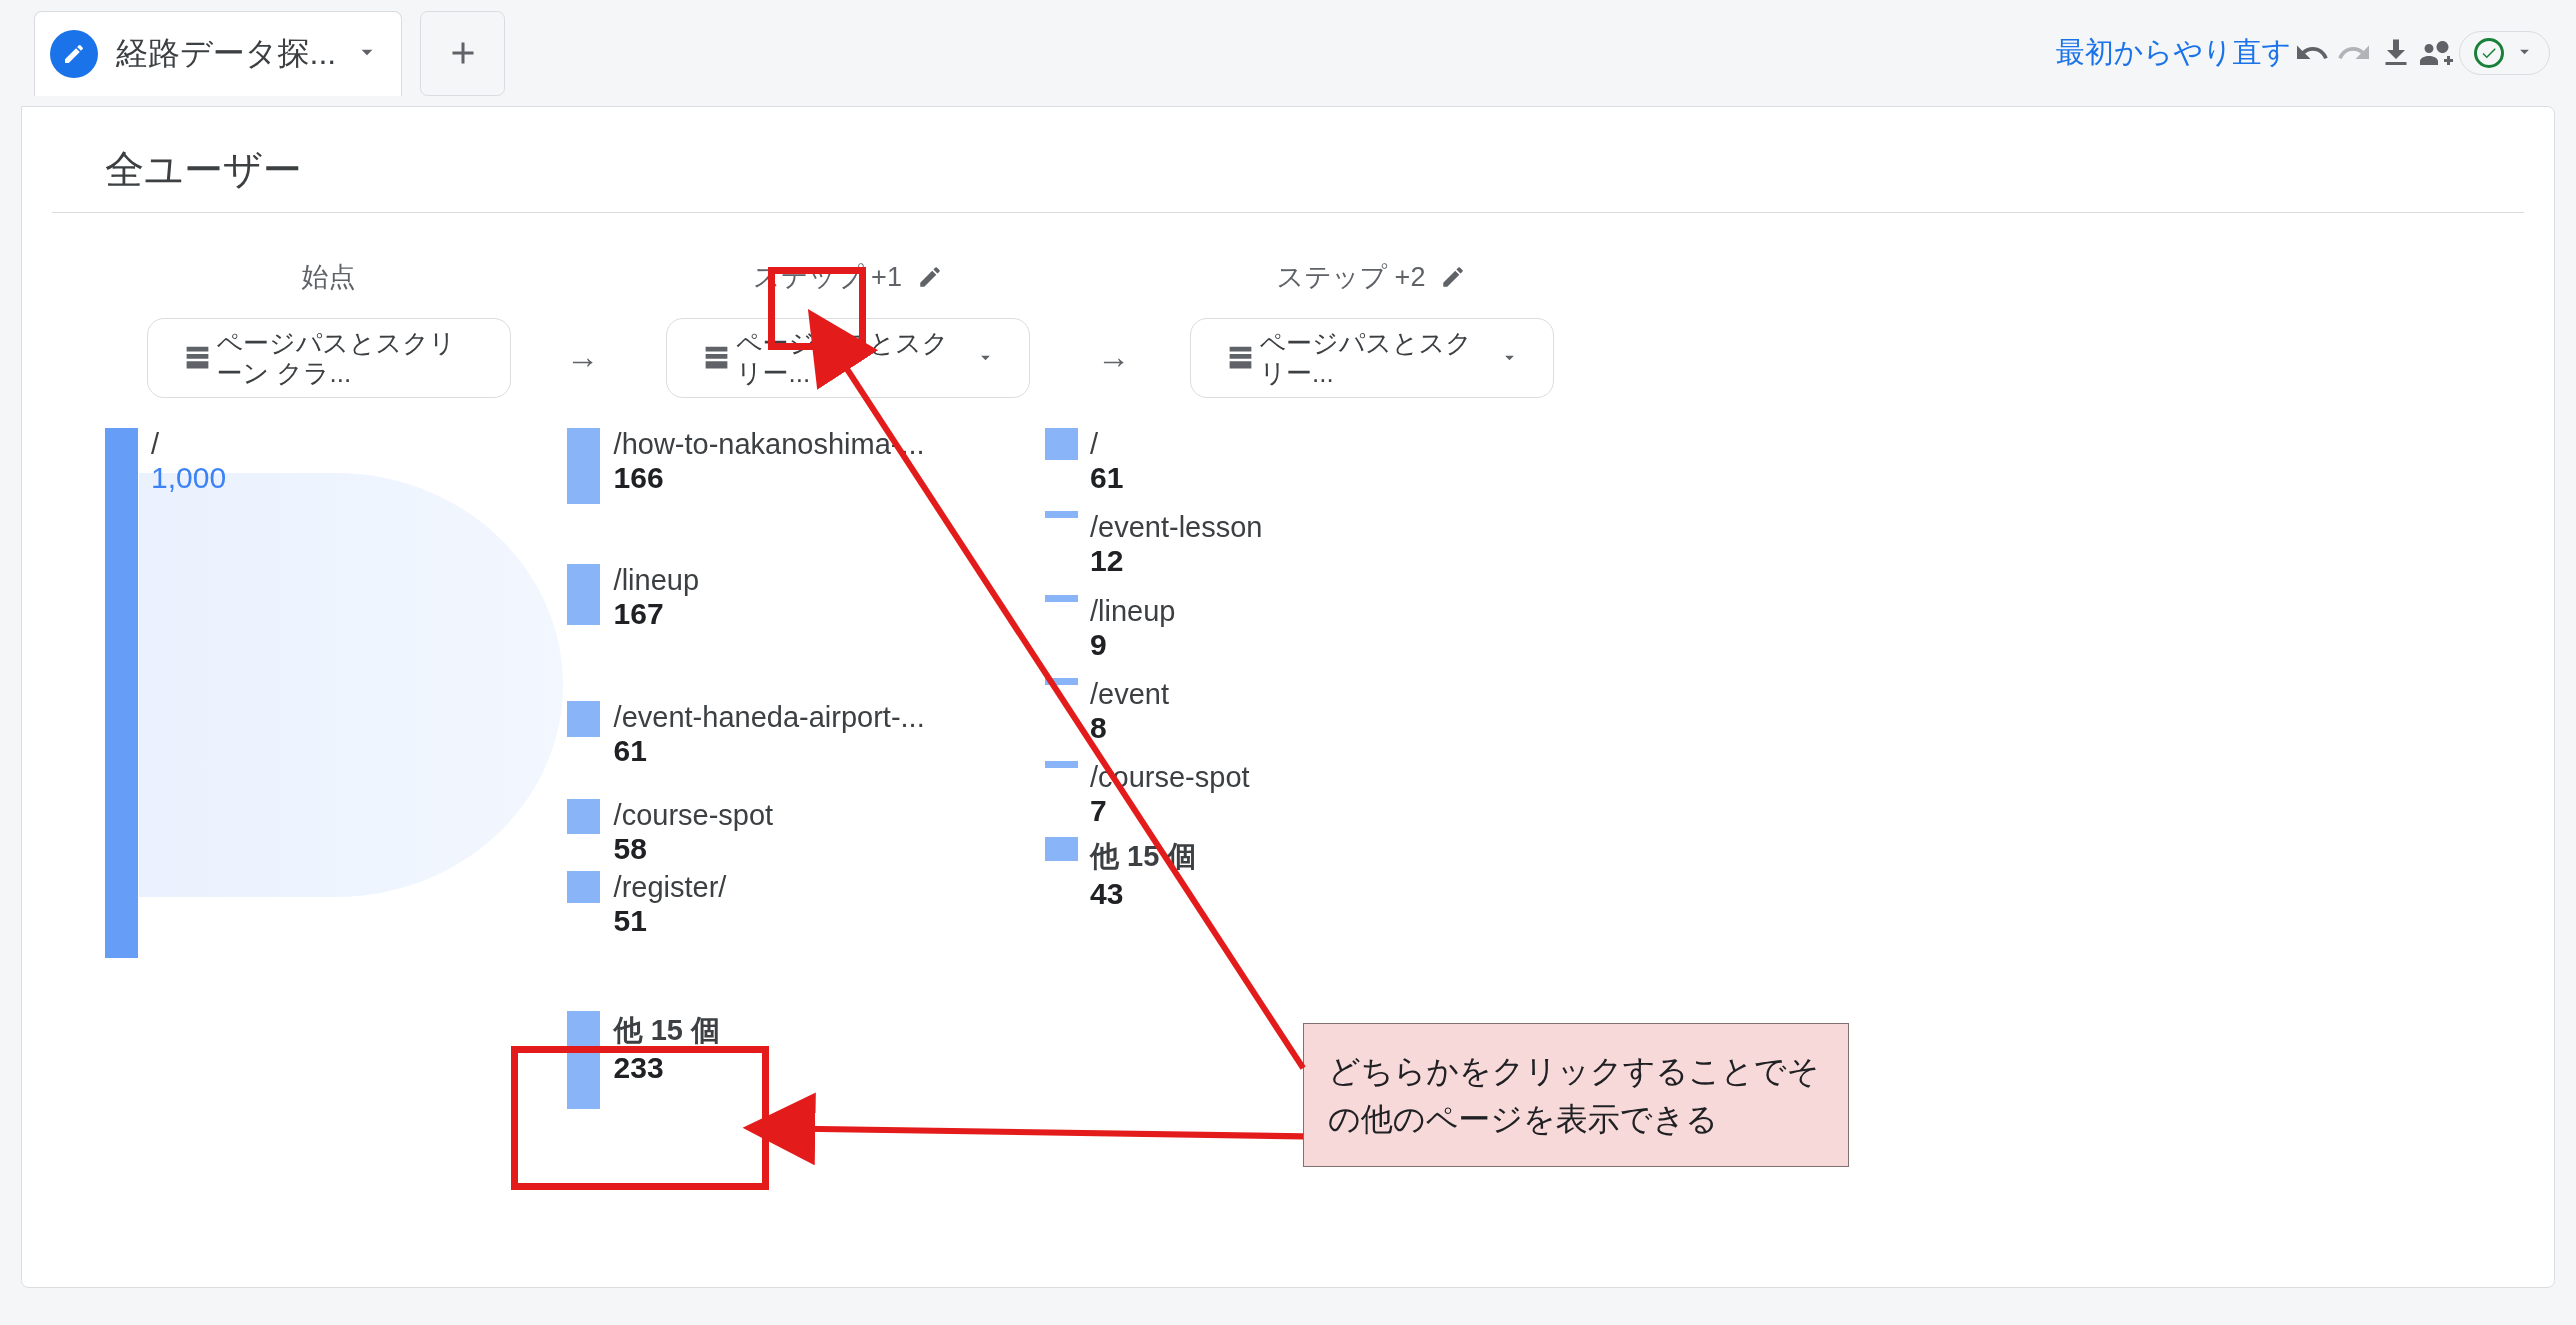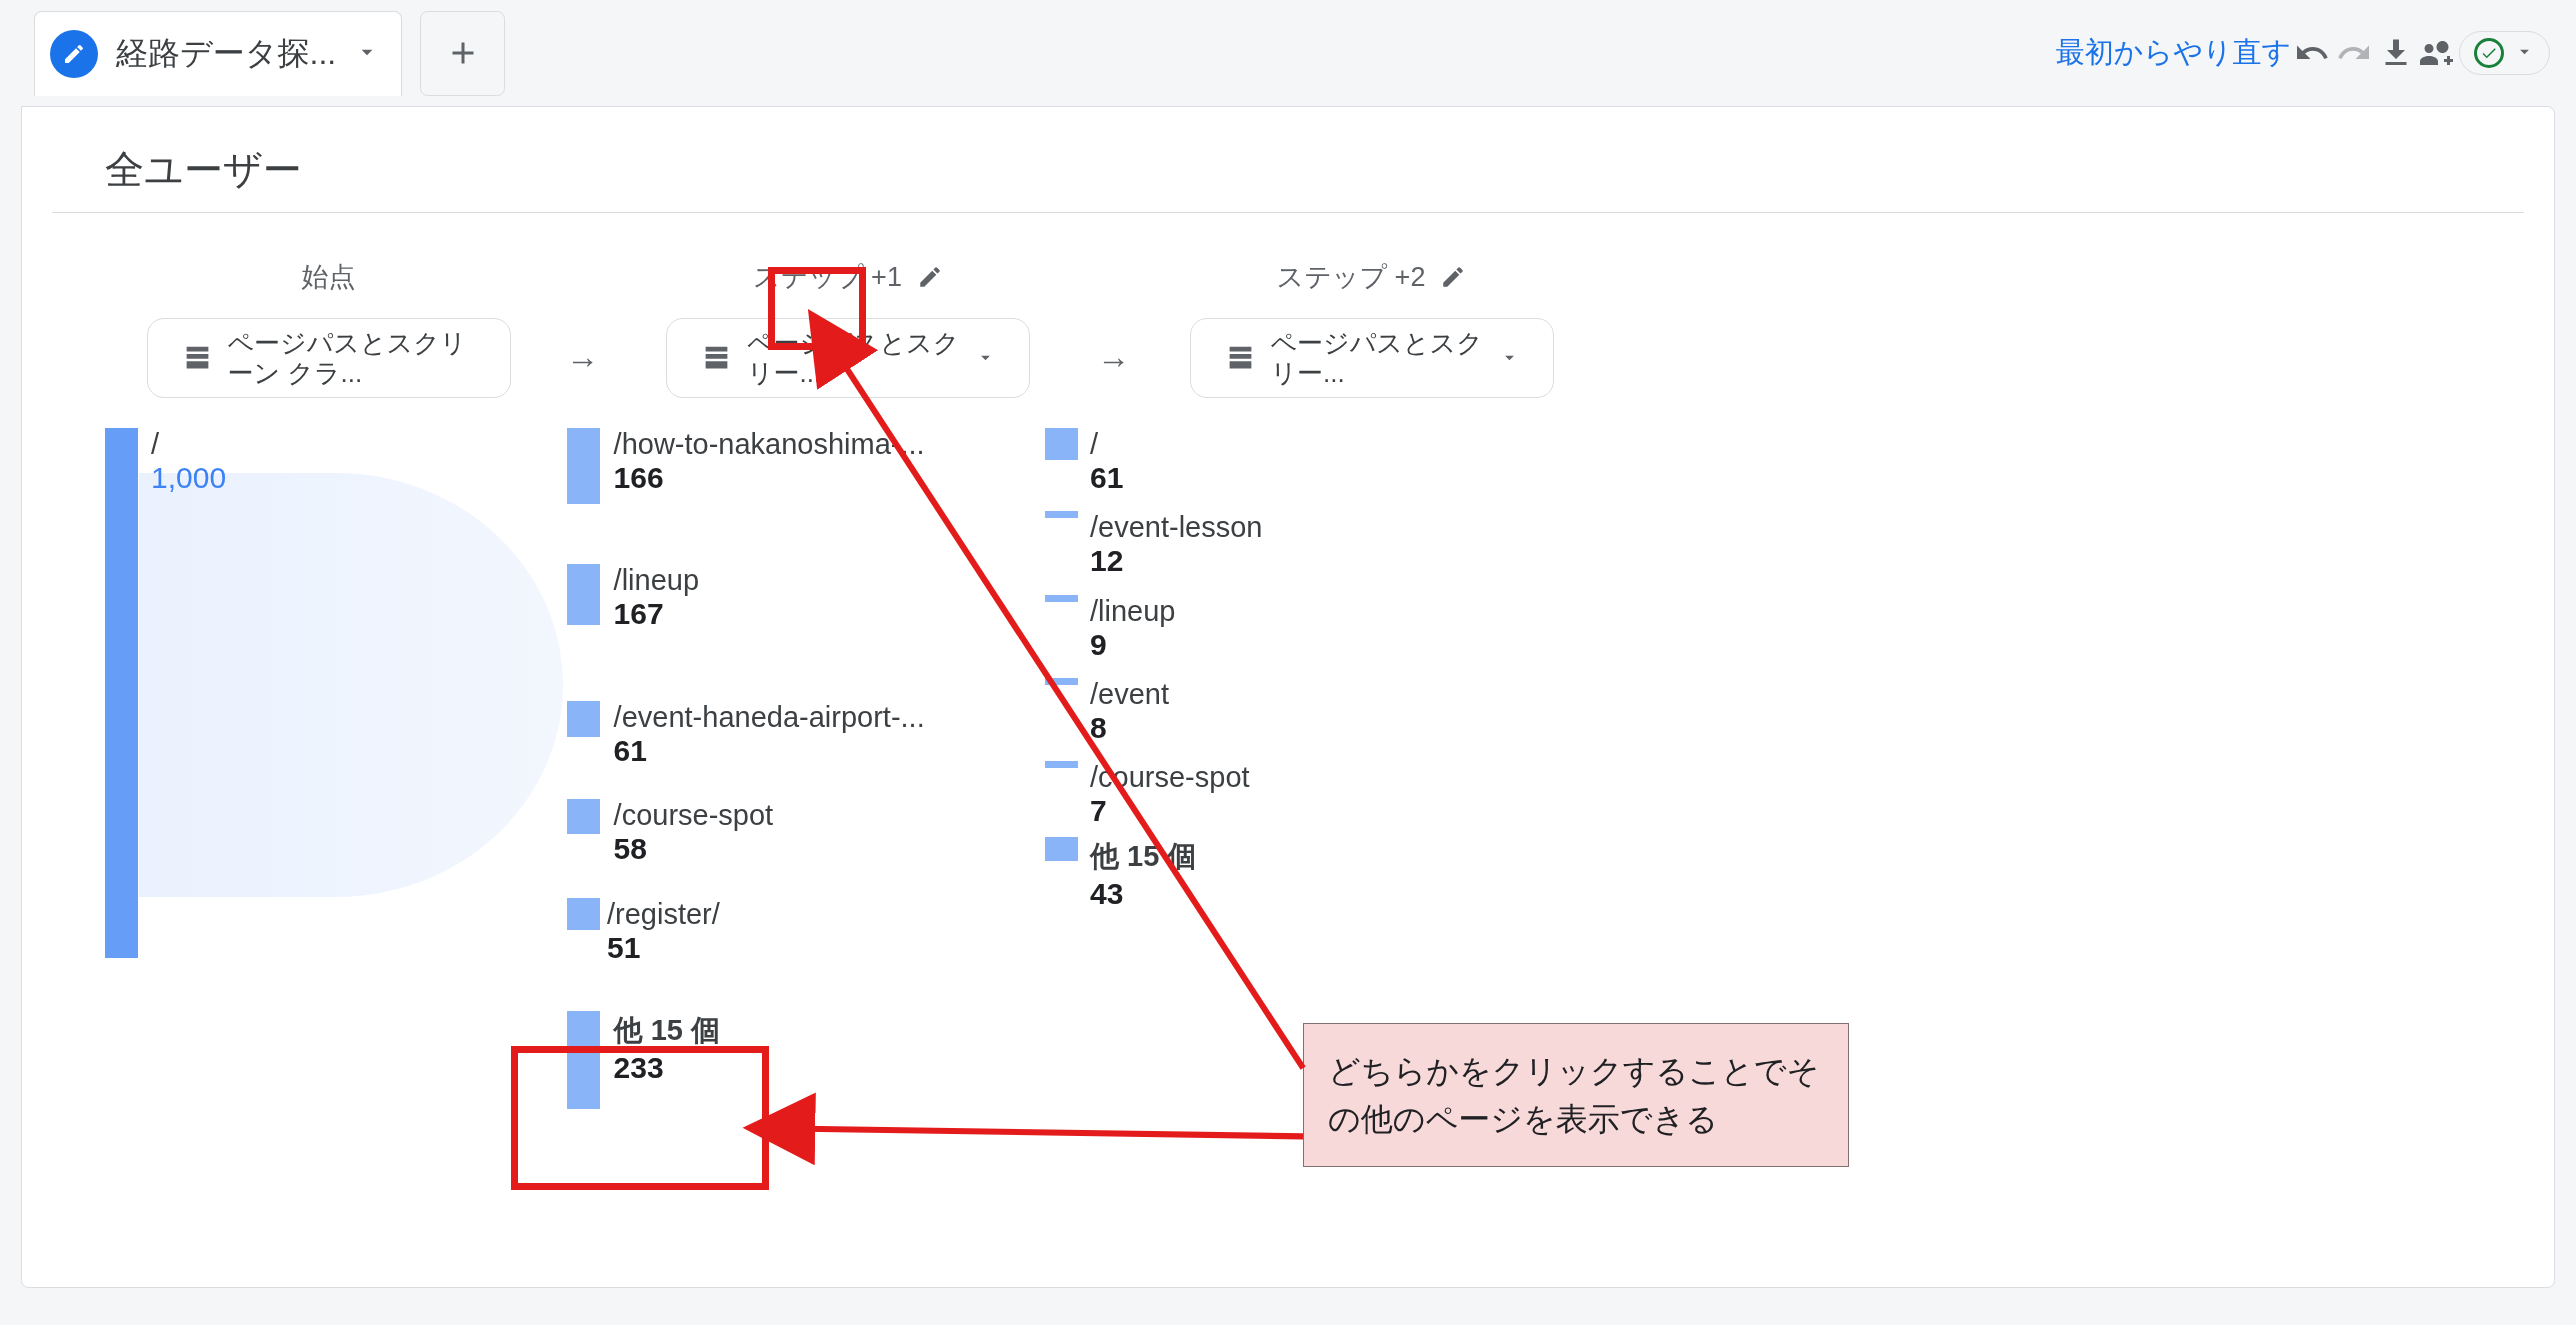--- a/index.html
+++ b/index.html
@@ -128,21 +128,21 @@
   .step-label-row .pencil {
     color: #5f6368;
     display: flex; align-items: center;
   }
   .step-label-row .pencil svg { width: 26px; height: 26px; }
   .step-chip {
     display: flex; align-items: center;
     border: 0.8px solid #dadce0;
     border-radius: 17px;
     padding: 9px 33px;
-    gap: 14px;
+    gap: 3px;
     margin-top: 13.6px;
     background: #fff;
     width: 364px;
   }
   .chip-icon {
     width: 33px; height: 33px; color: #5f6368;
     flex: none;
     display: flex; align-items: center; justify-content: center;
   }
   .chip-icon svg { width: 29px; height: 29px; }
@@ -418,21 +418,21 @@
             <div class="val">61</div>
           </div>
         </div>
         <div class="s1-item" style="left: 492px; top: 371px;">
           <div class="bar" style="height: 35px;"></div>
           <div class="txt">
             <div class="path">/course-spot</div>
             <div class="val">58</div>
           </div>
         </div>
-        <div class="s1-item" style="left: 492px; top: 470px; gap: 7px;">
+        <div class="s1-item" style="left: 492px; top: 443px;">
           <div class="bar" style="height: 32px;"></div>
           <div class="txt">
             <div class="path">/register/</div>
             <div class="val">51</div>
           </div>
         </div>
         <div class="s1-item" style="left: 492px; top: 583px;">
           <div class="bar" style="height: 98px;"></div>
           <div class="txt">
             <div class="path other-link">他 15 個</div>

